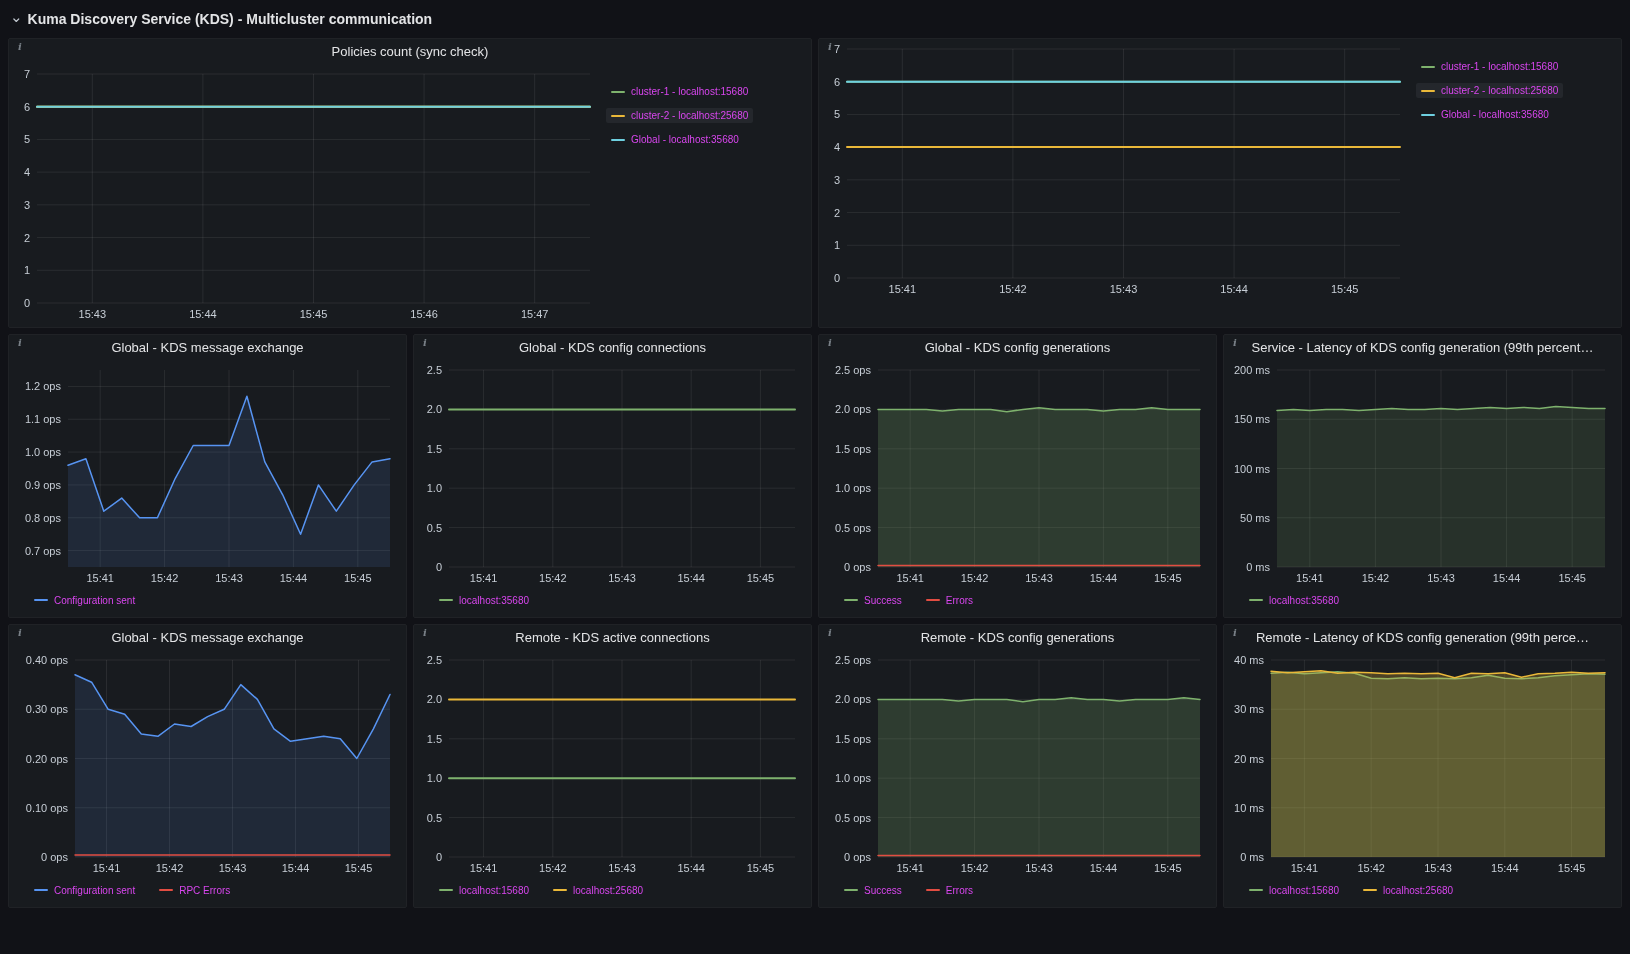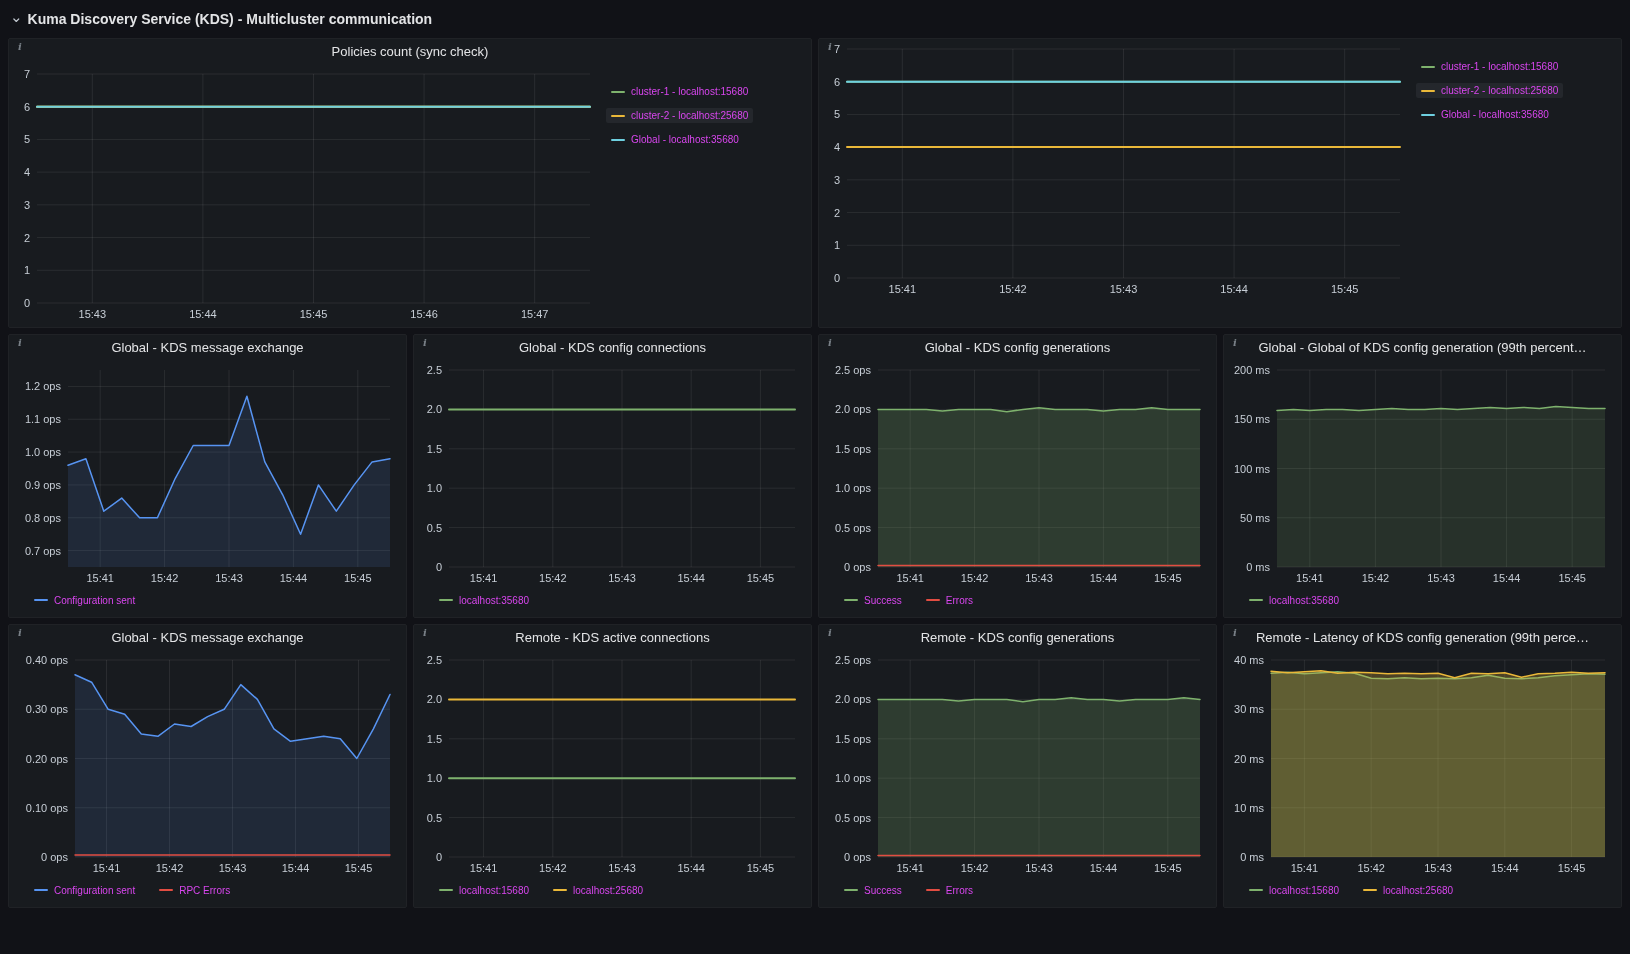--- a/index.html
+++ b/index.html
@@ -372,21 +372,21 @@
             </span>
             <span class="legend-item">
               <span class="legend-dash" style="background: rgb(226, 77, 66);"></span>
               <span class="legend-label">Errors</span>
             </span>
           </div>
     </div>
   </div>
       <div class="panel">
     <span class="info-icon">i</span>
-    <div class="panel-title">Global - Global of KDS config generation (99th percent…</div>
+    <div class="panel-title">Service - Latency of KDS config generation (99th percent…</div>
     <div class="panel-body">
       <div class="chart">
             <svg width="385" height="227">
               <line x1="49" y1="207" x2="377" y2="207" stroke="rgba(255,255,255,0.08)" stroke-width="1"></line>
               <text x="42" y="211" text-anchor="end" fill="#c7ced6" font-size="11">0 ms</text>
               <line x1="49" y1="157.75" x2="377" y2="157.75" stroke="rgba(255,255,255,0.08)" stroke-width="1"></line>
               <text x="42" y="161.75" text-anchor="end" fill="#c7ced6" font-size="11">50 ms</text>
               <line x1="49" y1="108.5" x2="377" y2="108.5" stroke="rgba(255,255,255,0.08)" stroke-width="1"></line>
               <text x="42" y="112.5" text-anchor="end" fill="#c7ced6" font-size="11">100 ms</text>
               <line x1="49" y1="59.25" x2="377" y2="59.25" stroke="rgba(255,255,255,0.08)" stroke-width="1"></line>

